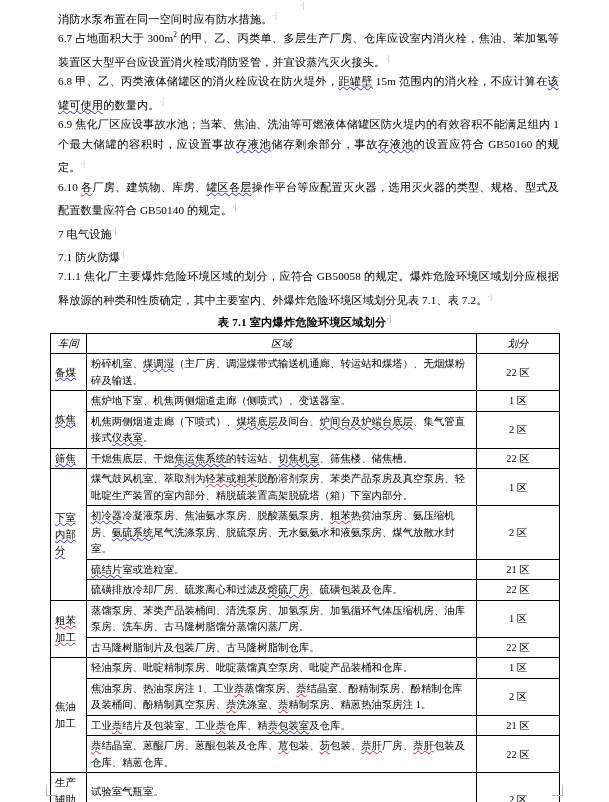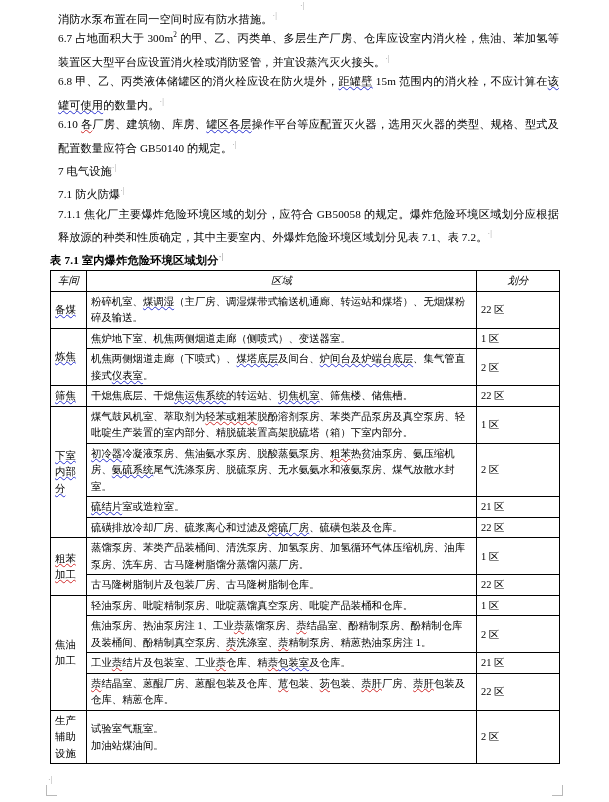--- a/index.html
+++ b/index.html
@@ -53,21 +53,21 @@
     text-underline-offset: 1px;
   }
   .pilcrow {
     color: #9a9a9a;
     font-size: 8px;
     vertical-align: super;
   }
 
   
   .tbl-caption {
-    text-align: left;
+    text-align: center;
     font-size: 11.2px;
     font-weight: bold;
     margin: 4px 0 3px 0;
     letter-spacing: 0.2px;
   }
 
   
   table.zone-table {
     border-collapse: collapse;
     width: 509px;
@@ -88,20 +88,21 @@
     padding: 2px 1px;
     word-break: break-all;
     line-height: 15px;
   }
   td.col-area, th.col-area {
     width: 390px;
     text-align: left;
   }
   td.col-zone, th.col-zone {
     width: 83px;
+    text-align: center;
   }
   tr.hdr td { text-align: center; height: 18px; font-style: italic; }
 
   
   .crop {
     position: absolute;
     width: 11px; height: 11px;
     border-color: #b9b9b9;
     border-style: solid;
   }
@@ -129,20 +130,23 @@
     </p>
 
     <p class="para">
       6.7 占地面积大于 300m<sup>2</sup> 的甲、乙、丙类单、多层生产厂房、仓库应设室内消火栓，焦油、苯加氢等装置区大型平台应设置消火栓或消防竖管，并宜设蒸汽灭火接头。<span class="pilcrow">·|</span>
     </p>
 
     <p class="para">
       6.8 甲、乙、丙类液体储罐区的消火栓应设在防火堤外，<span class="sq-blue">距罐壁</span> 15m 范围内的消火栓，不应计算在<span class="sq-blue">该罐可使用</span>的数量内。<span class="pilcrow">·|</span>
     </p>
 
+    <p class="para">
+      6.9 焦化厂区应设事故水池；当苯、焦油、洗油等可燃液体储罐区防火堤内的有效容积不能满足组内 1 个最大储罐的容积时，应设置事故<span class="sq-blue">存液池</span>储存剩余部分，事故<span class="sq-blue">存液池</span>的设置应符合 GB50160 的规定。<span class="pilcrow">·|</span>
+    </p>
 
     <p class="para">
       6.10 <span class="sq-red">各</span>厂房、建筑物、库房、<span class="sq-blue">罐区各层</span>操作平台等应配置灭火器，选用灭火器的类型、规格、型式及配置数量应符合 GB50140 的规定。<span class="pilcrow">·|</span>
     </p>
 
     <p class="para">
       <span>7 电气设施</span><span class="pilcrow">·|</span>
     </p>
 
     <p class="para">

